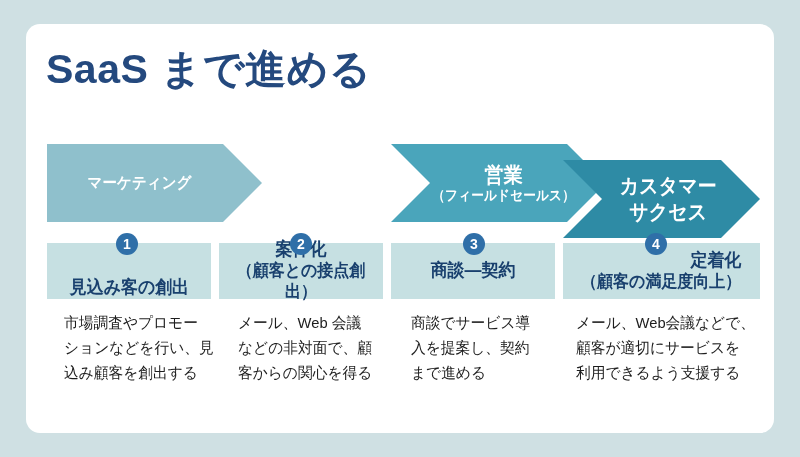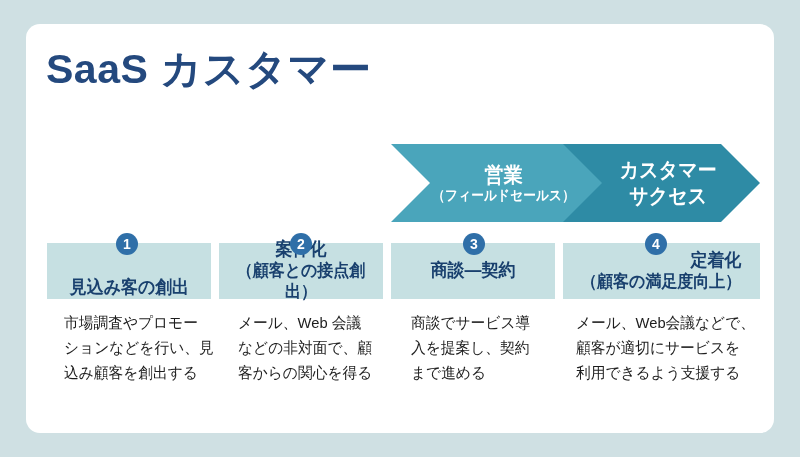--- a/index.html
+++ b/index.html
@@ -145,34 +145,39 @@
   }
   .bline { display: block; white-space: nowrap; }
 </style>
 </head>
 <body>
 
 <div id="stage">
 
   <div id="card"></div>
 
-  <div id="title">SaaS カスタマー</div>
+  <div id="title">SaaS まで進める</div>
 
   <div id="chevron-row">
 
+    <div class="chevron" style="left:0px; width:215px; background:#8fc0cc; clip-path: polygon(0 0, 176px 0, 215px 50%, 176px 100%, 0 100%);">
+      <div class="ch-label" style="padding-right:34px;">
+        <span style="font-size:16px;">マーケティング</span>
+      </div>
+    </div>
 
 
     <div class="chevron" style="left:344px; width:215px; background:#4aa5bb; clip-path: polygon(0 0, 176px 0, 215px 50%, 176px 100%, 0 100%, 39px 50%);">
       <div class="ch-label" style="padding-left:12px;">
         <span style="font-size:21px;">営業</span>
         <span class="chev-sub" style="font-size:14px;">（フィールドセールス）</span>
       </div>
     </div>
 
-    <div class="chevron" style="left:516px; width:197px; background:#2e8ba5; clip-path: polygon(0 0, 158px 0, 197px 50%, 158px 100%, 0 100%, 39px 50%);">
+    <div class="chevron" style="left:516px; width:197px; background:#2e8ba5; clip-path: polygon(0 0, 158px 0, 197px 50%, 158px 100%, 0 100%, 39px 50%); margin-top: 16px;">
       <div class="ch-label" style="padding-left:14px;">
         <span style="font-size:21px;">カスタマー</span>
         <span class="chev-sub" style="font-size:21px;">サクセス</span>
       </div>
     </div>
   </div>
 
   <div>
     <div class="badge" style="left:116px; top:233px;">1</div>
     <div class="badge" style="left:290px; top:233px;">2</div>

